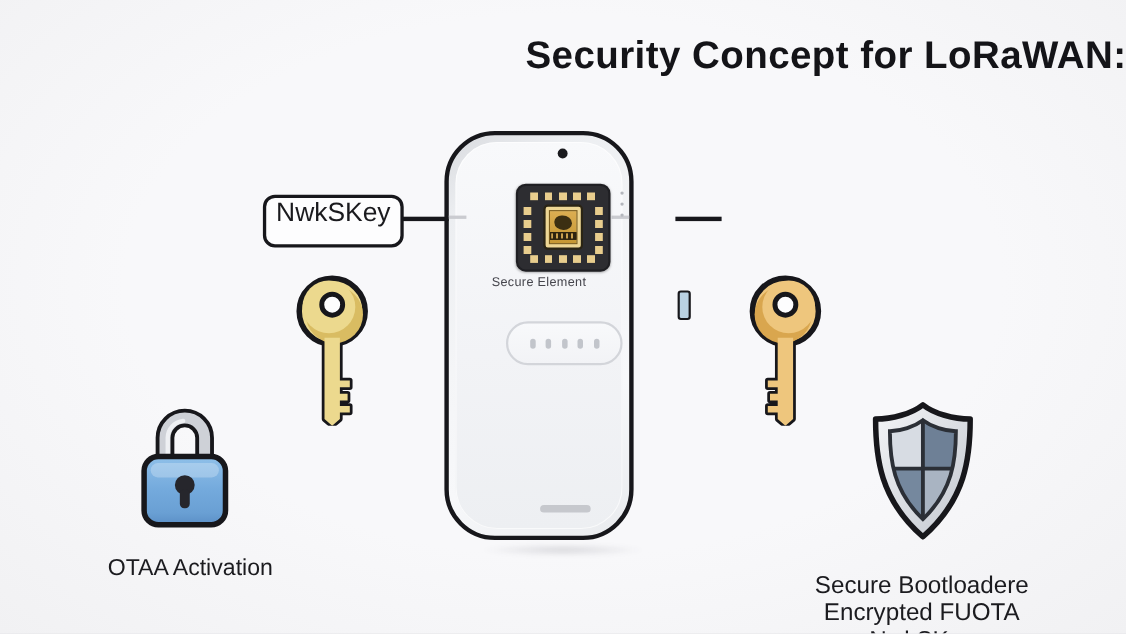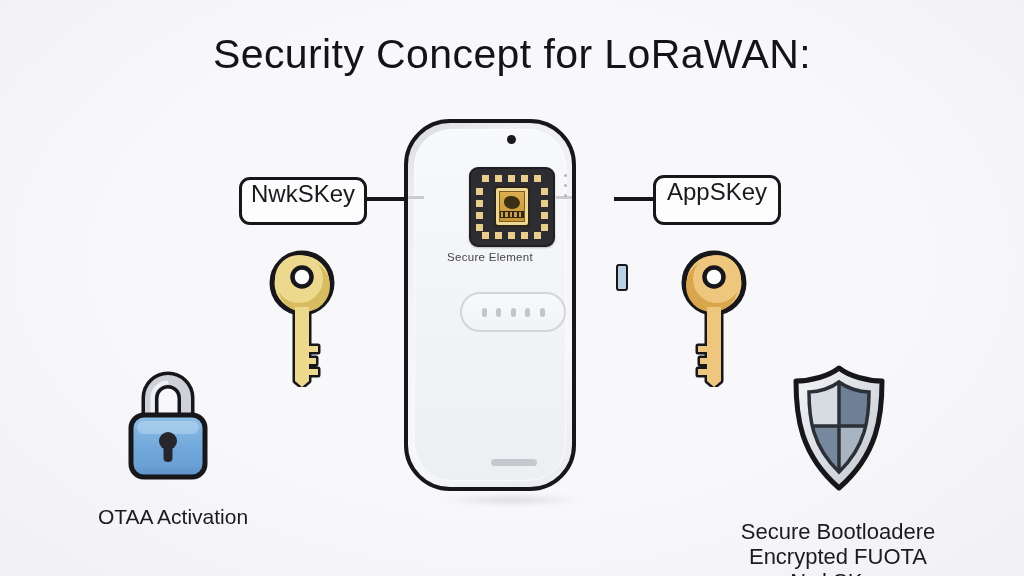--- a/index.html
+++ b/index.html
@@ -6,22 +6,22 @@
   .canvas {
     position:relative; width:1024px; height:576px; overflow:hidden;
     background: radial-gradient(ellipse at 50% 45%, #f8f8fa 55%, #f1f1f3 100%);
     font-family:"Liberation Sans", sans-serif;
     color:#17171b;
   }
   .abs { position:absolute; }
 
   
   .title {
-    left:0; right:0; top:31px; text-align:center;
-    font-size:41px; font-weight:400; letter-spacing:0.4px; color:#141418;
+    left:0; right:0; top:31px; text-align:right;
+    font-size:35px; font-weight:700; letter-spacing:0.4px; color:#141418;
   }
 
   
   .label-box {
     display:flex; align-items:flex-start; justify-content:center;
     background:#fdfdfe; border:3px solid #17171b; border-radius:11px;
     font-size:24px; color:#1a1a1e; box-sizing:border-box;
   }
   .box-nwk { left:239px; top:177px; width:128px; height:48px; }
   .box-app { left:653px; top:175px; width:128px; height:50px; }
@@ -115,23 +115,20 @@
 
 <div class="canvas">
 
   <div class="abs title">Security Concept for LoRaWAN:</div>
 
   <div class="abs label-box box-nwk">
     <span>NwkSKey</span>
   </div>
   <div class="abs connector conn-left"></div>
 
-  <div class="abs label-box box-app">
-    <span>AppSKey</span>
-  </div>
   <div class="abs connector conn-right"></div>
 
   <div class="abs device">
     <div class="device-face"></div>
     <div class="abs camera"></div>
     <div class="abs inner-dash dash-l"></div>
     <div class="abs inner-dash dash-r"></div>
     <div class="abs chip-dots">
         <i></i>
         <i></i>

